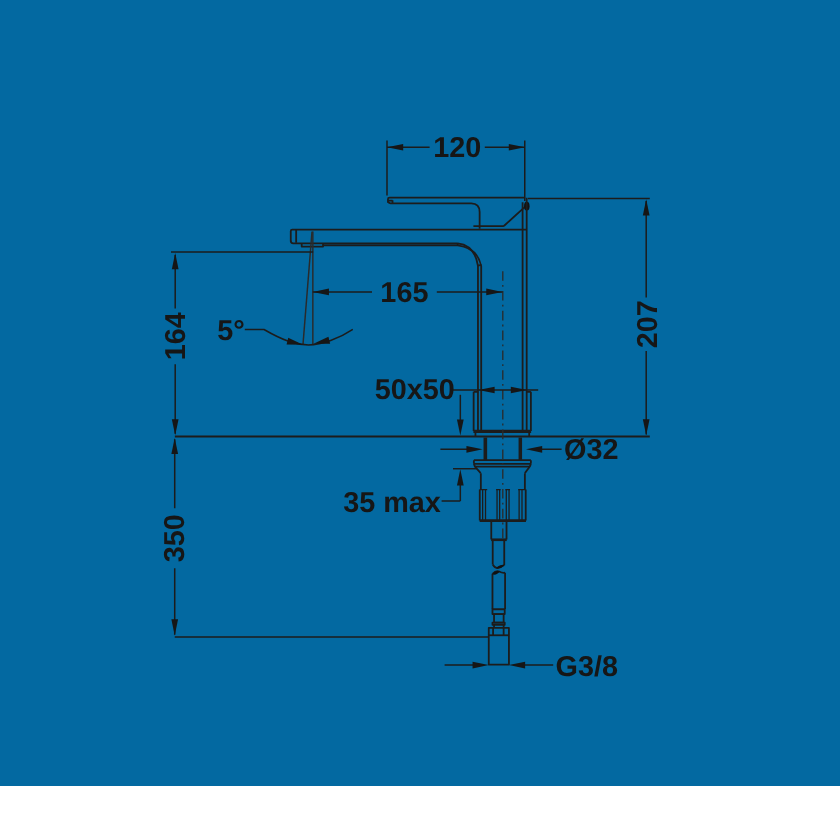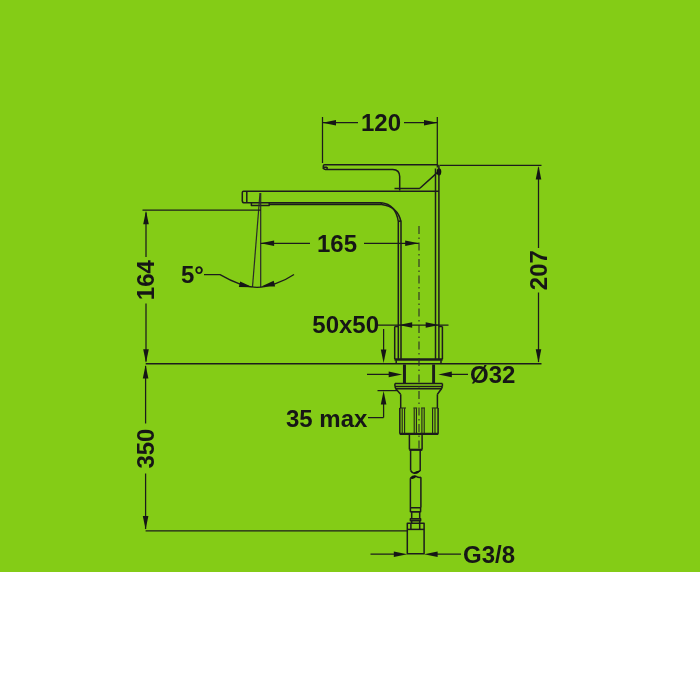--- a/index.html
+++ b/index.html
@@ -1,16 +1,16 @@
 <!DOCTYPE html>
 <html><head>
 <meta charset="utf-8">
 <style>
   html,body{margin:0;padding:0;background:#fff;}
-  .wrap{width:700px;height:572px;position:relative;background:#84cc16;}
+  .wrap{width:700px;height:655px;position:relative;background:#0369a1;}
   svg{position:absolute;left:0;top:0;}
   text{font-family:"Liberation Sans",sans-serif;font-weight:bold;fill:#161616;-webkit-font-smoothing:antialiased;}
 </style>
 </head>
 <body>
 <div class="wrap">
 <svg width="700" height="700" viewBox="0 0 700 700">
 
 <g stroke="#1c1c1c" fill="none" stroke-width="1.5" stroke-linecap="butt" stroke-linejoin="round">
 

